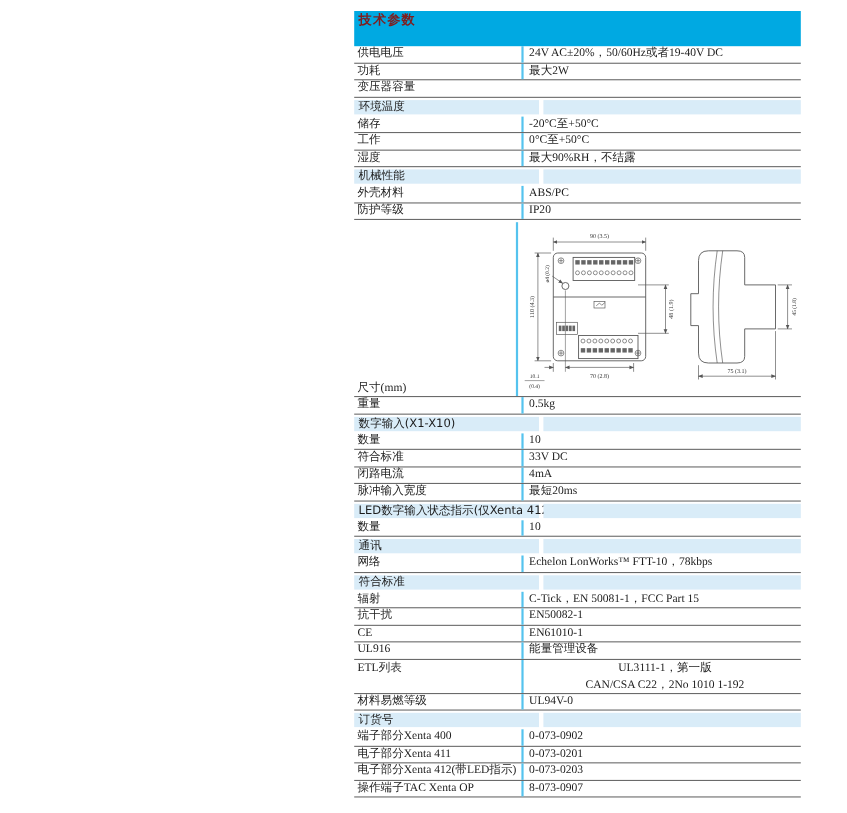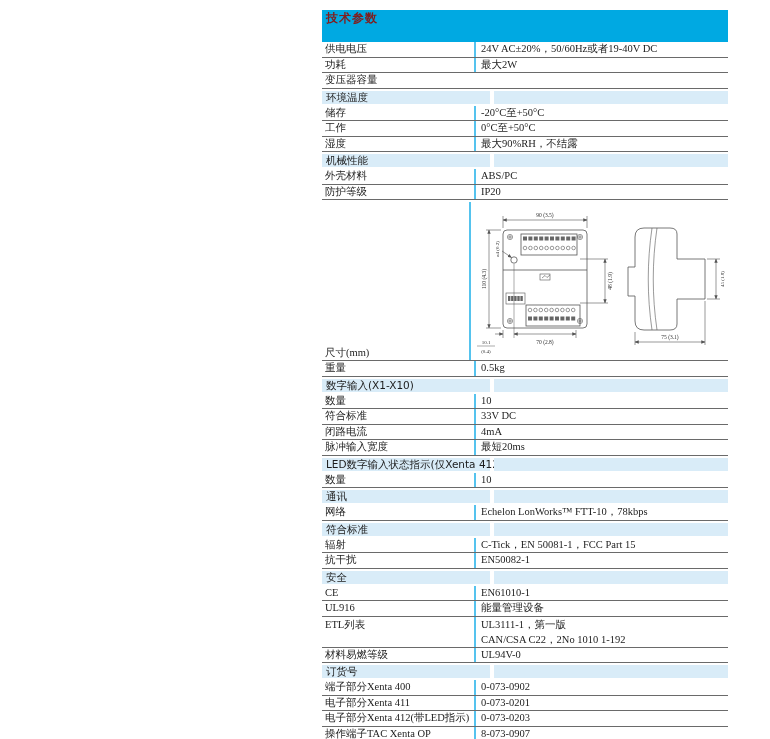--- a/index.html
+++ b/index.html
@@ -12,21 +12,21 @@
         font-family:"DejaVu Sans","Liberation Sans",sans-serif;color:var(--text);}
   .spec-table{position:absolute;left:322px;top:10px;width:406px;font-size:10.5px;}
   .t-header{height:32px;line-height:16px;background:var(--header_bg);color:#7f1d1d;
             font-weight:bold;font-size:12px;padding-left:4px;letter-spacing:1px;}
   .row{display:flex;height:15.5px;border-bottom:1px solid var(--row_line);font-family:Liberation Serif, serif;}
   .row .lbl{width:152px;padding-left:3px;line-height:14.5px;white-space:nowrap;}
   .row .val{flex:1;border-left:2px solid var(--divider);padding-left:5px;
             line-height:14.5px;white-space:nowrap;}
   .row.two{height:31px;}
   .row.two .lbl{line-height:15px;}
-  .row.two .val div{line-height:15px;}
+  .row.two .val div{line-height:15px;text-align:center;}
   .row.drawing{height:161px;align-items:flex-end;}
   .row.drawing .lbl{line-height:15px;padding-top:1px;}
   .row.drawing .val{padding-left:0;}
   .section{display:flex;height:13px;margin:2px 0;}
   .sec-l{width:168px;background:var(--section_bg);line-height:13px;padding-left:4px;
          margin-right:4px;white-space:nowrap;}
   .sec-r{flex:1;background:var(--section_bg);}
   .dim-svg{display:block;margin:2px 0 0 1px;}
   .dim-svg text{fill:#333;stroke:none;}
 </style>
@@ -262,24 +262,20 @@
           <div class="sec-r"></div>
         </div>
         <div class="row">
           <div class="lbl">辐射</div>
           <div class="val"><span>C-Tick，EN 50081-1，FCC Part 15</span></div>
         </div>
         <div class="row">
           <div class="lbl">抗干扰</div>
           <div class="val"><span>EN50082-1</span></div>
         </div>
-        <div class="section">
-          <div class="sec-l">安全</div>
-          <div class="sec-r"></div>
-        </div>
         <div class="row">
           <div class="lbl">CE</div>
           <div class="val"><span>EN61010-1</span></div>
         </div>
         <div class="row">
           <div class="lbl">UL916</div>
           <div class="val"><span>能量管理设备</span></div>
         </div>
         <div class="row two">
           <div class="lbl">ETL列表</div>

